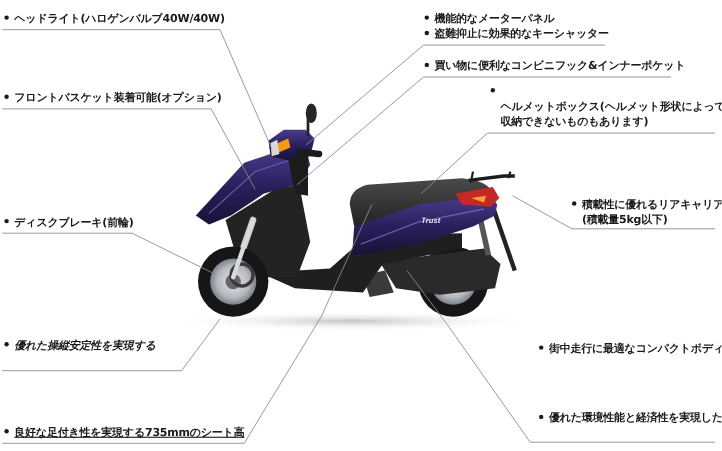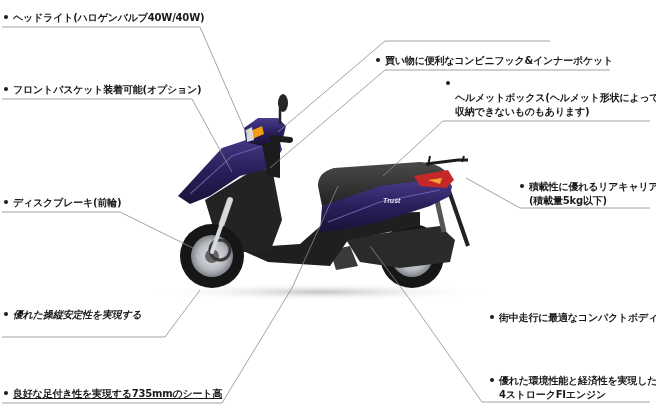--- a/index.html
+++ b/index.html
@@ -124,39 +124,44 @@
   </div>
 
   <div class="callout" style="left:4px; top:308px;font-style:italic;">
     <span class="bullet"></span><span>優れた操縦安定性を実現する</span>
   </div>
 
   <div class="callout" style="left:4px; top:387px;text-decoration:underline;">
     <span class="bullet"></span><span>良好な足付き性を実現する735mmのシート高</span>
   </div>
 
+  <div class="callout" style="left:386px; top:11px;">
+    <span class="bullet"></span><span>機能的なメーターパネル</span>
+  </div>
 
+  <div class="callout" style="left:386px; top:25px;">
+    <span class="bullet"></span><span>盗難抑止に効果的なキーシャッター</span>
+  </div>
 
-  <div class="callout" style="left:376px; top:54px;">
+  <div class="callout" style="left:386px; top:54px;">
     <span class="bullet"></span><span>買い物に便利なコンビニフック&amp;インナーポケット</span>
   </div>
 
   <div class="callout" style="left:446px; top:77px;">
     <span class="bullet"></span>
     <span class="line2">ヘルメットボックス(ヘルメット形状によっては</span>
     <span class="line2">収納できないものもあります)</span>
   </div>
 
   <div class="callout" style="left:520px; top:180px;">
     <span class="bullet"></span><span>積載性に優れるリアキャリア</span>
     <span class="line2">(積載量5kg以下)</span>
   </div>
 
   <div class="callout" style="left:490px; top:311px;">
     <span class="bullet"></span><span>街中走行に最適なコンパクトボディ</span>
   </div>
 
   <div class="callout" style="left:490px; top:374px;">
     <span class="bullet"></span><span>優れた環境性能と経済性を実現した</span>
-    <span class="line2">4ストロークFIエンジン</span>
   </div>
 
 </div>
 
 </body></html>

